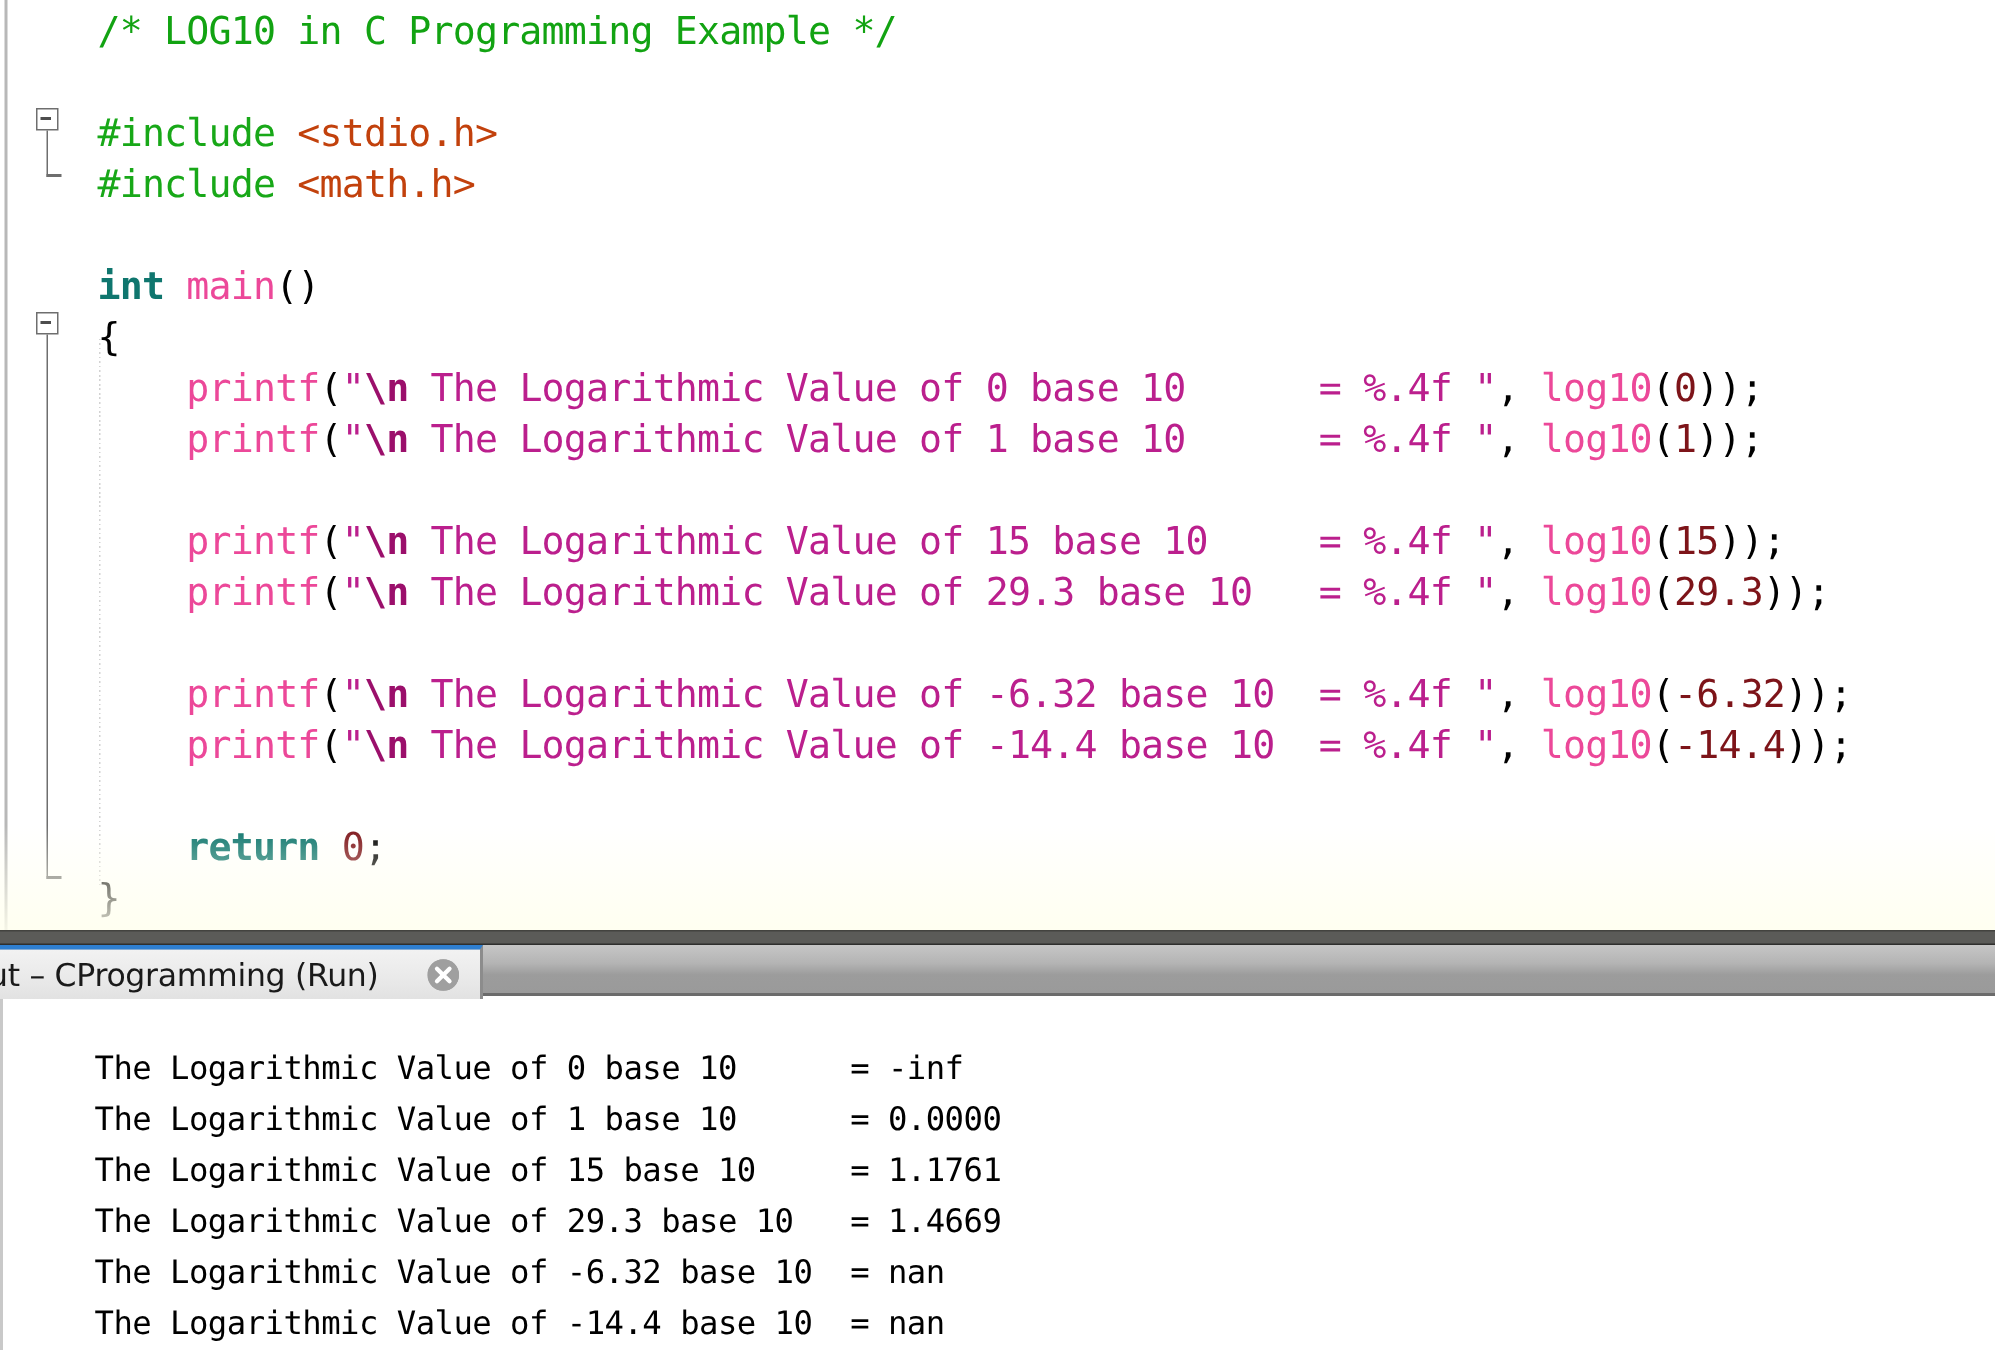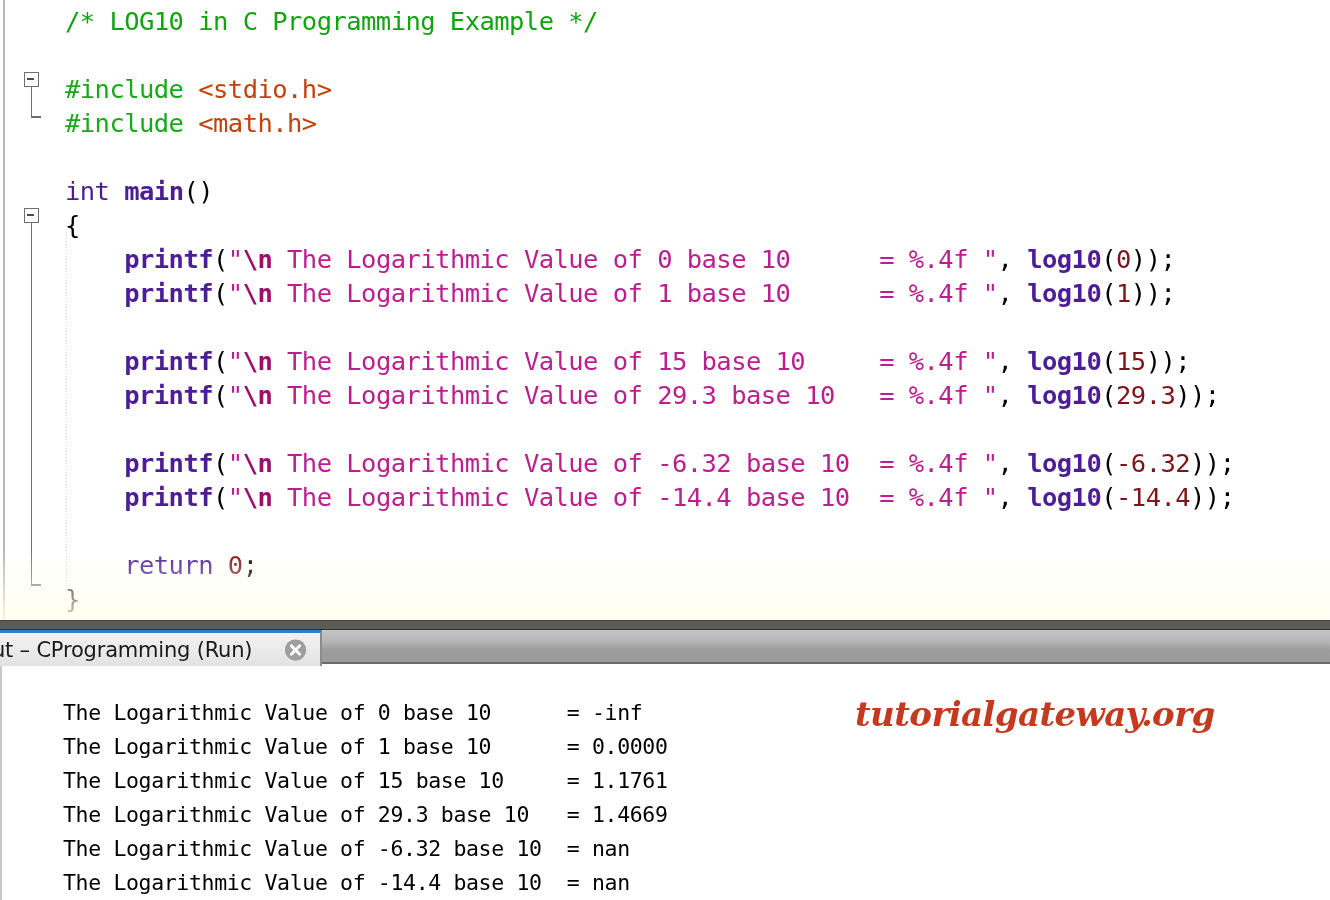--- a/index.html
+++ b/index.html
@@ -102,22 +102,22 @@
   .cl {
     position: absolute;
     left: 65px;
     white-space: pre;
     height: 34px;
   }
 
   .tok-comment { color: #12a312; }
   .tok-pre     { color: #18a818; }
   .tok-header  { color: #c2410c; }
-  .tok-kw      { color: #4c1d95; font-weight: normal; }
-  .tok-fn      { color: #4c1d95; font-weight: bold; }
+  .tok-kw      { color: #0f766e; font-weight: bold; }
+  .tok-fn      { color: #ec4899; font-weight: normal; }
   .tok-plain   { color: #000000; }
   .tok-str     { color: #bb1f8d; }
   .tok-esc     { color: #9b0f6b; font-weight: bold; }
   .tok-num     { color: #7d1419; }
 
   
   .splitter {
     position: absolute;
     left: 0; top: 620px;
     width: 1330px; height: 10px;
@@ -244,15 +244,14 @@
         <path d="M6.3 6.3 L14.7 14.7 M14.7 6.3 L6.3 14.7" stroke="#ffffff" stroke-width="2.8" stroke-linecap="round"></path>
       </svg>
     </span>
   </div>
 
   <div class="output">
     <div class="out-edge"></div>
     <div class="out-lines" id="out-lines"><div class="out-line">The Logarithmic Value of 0 base 10      = -inf</div><div class="out-line">The Logarithmic Value of 1 base 10      = 0.0000</div><div class="out-line">The Logarithmic Value of 15 base 10     = 1.1761</div><div class="out-line">The Logarithmic Value of 29.3 base 10   = 1.4669</div><div class="out-line">The Logarithmic Value of -6.32 base 10  = nan</div><div class="out-line">The Logarithmic Value of -14.4 base 10  = nan</div></div>
   </div>
 
-  <div class="watermark">tutorialgateway.org</div>
 
 </div>
 
 </body></html>

